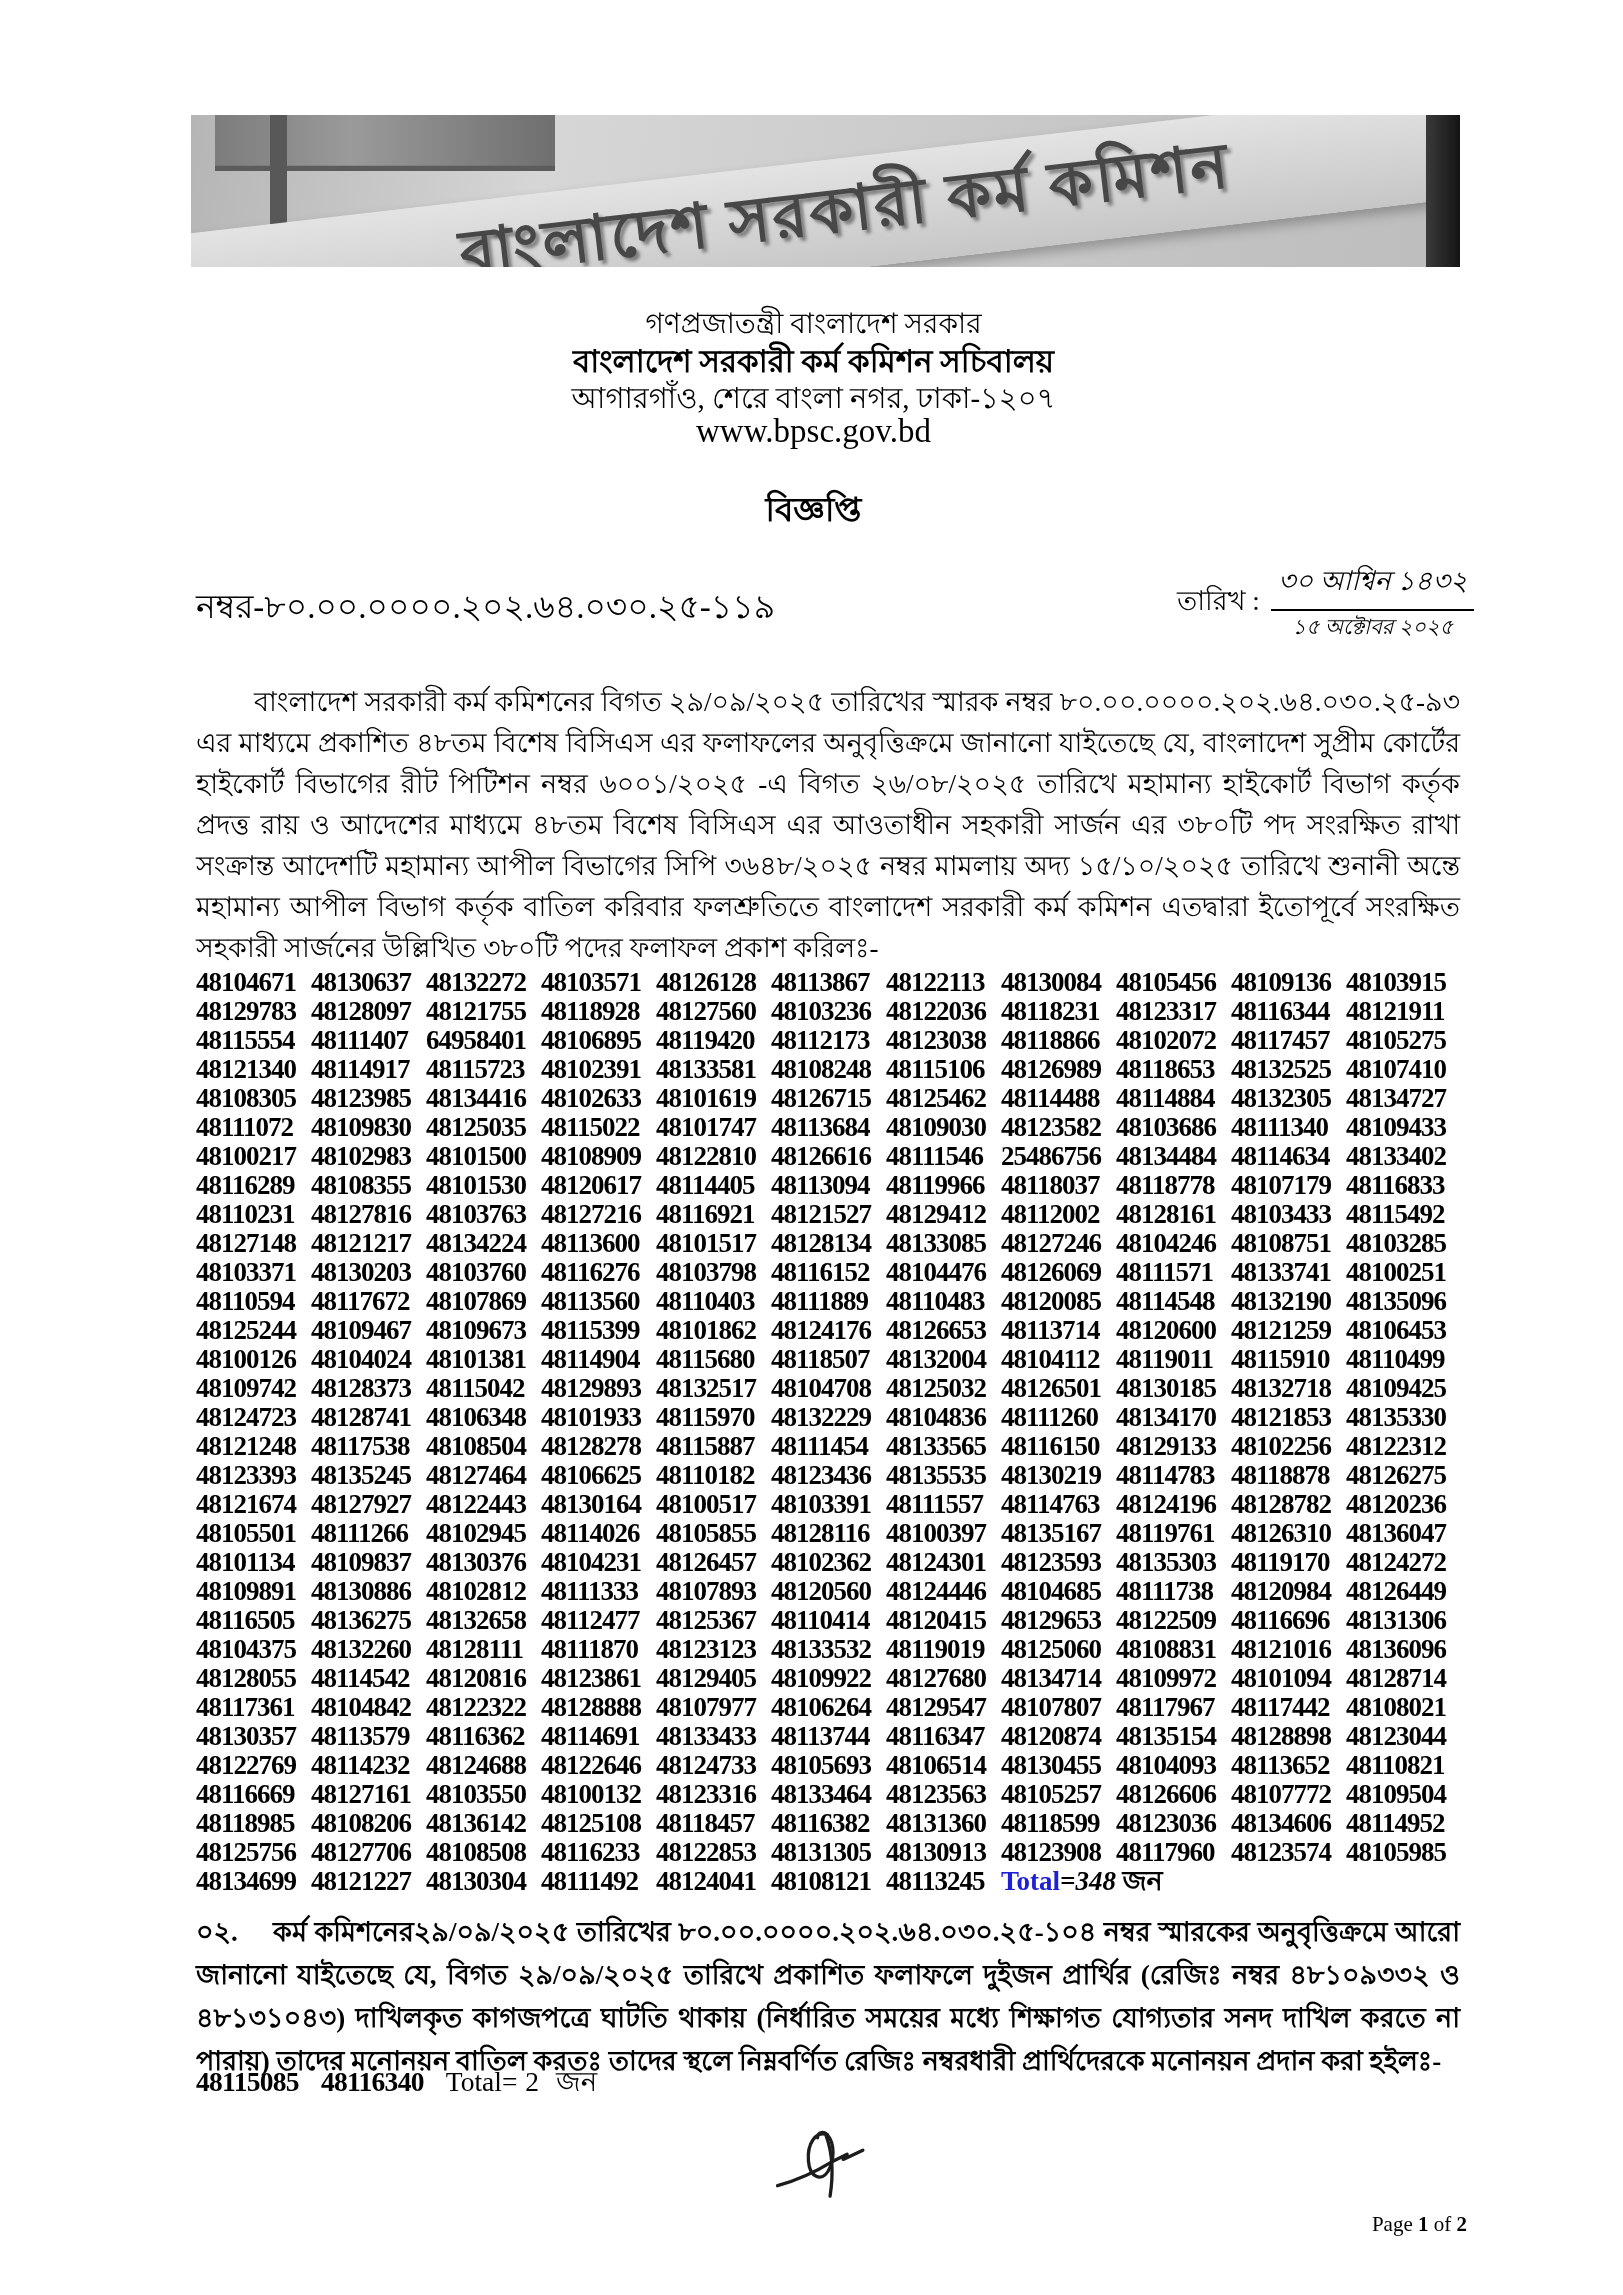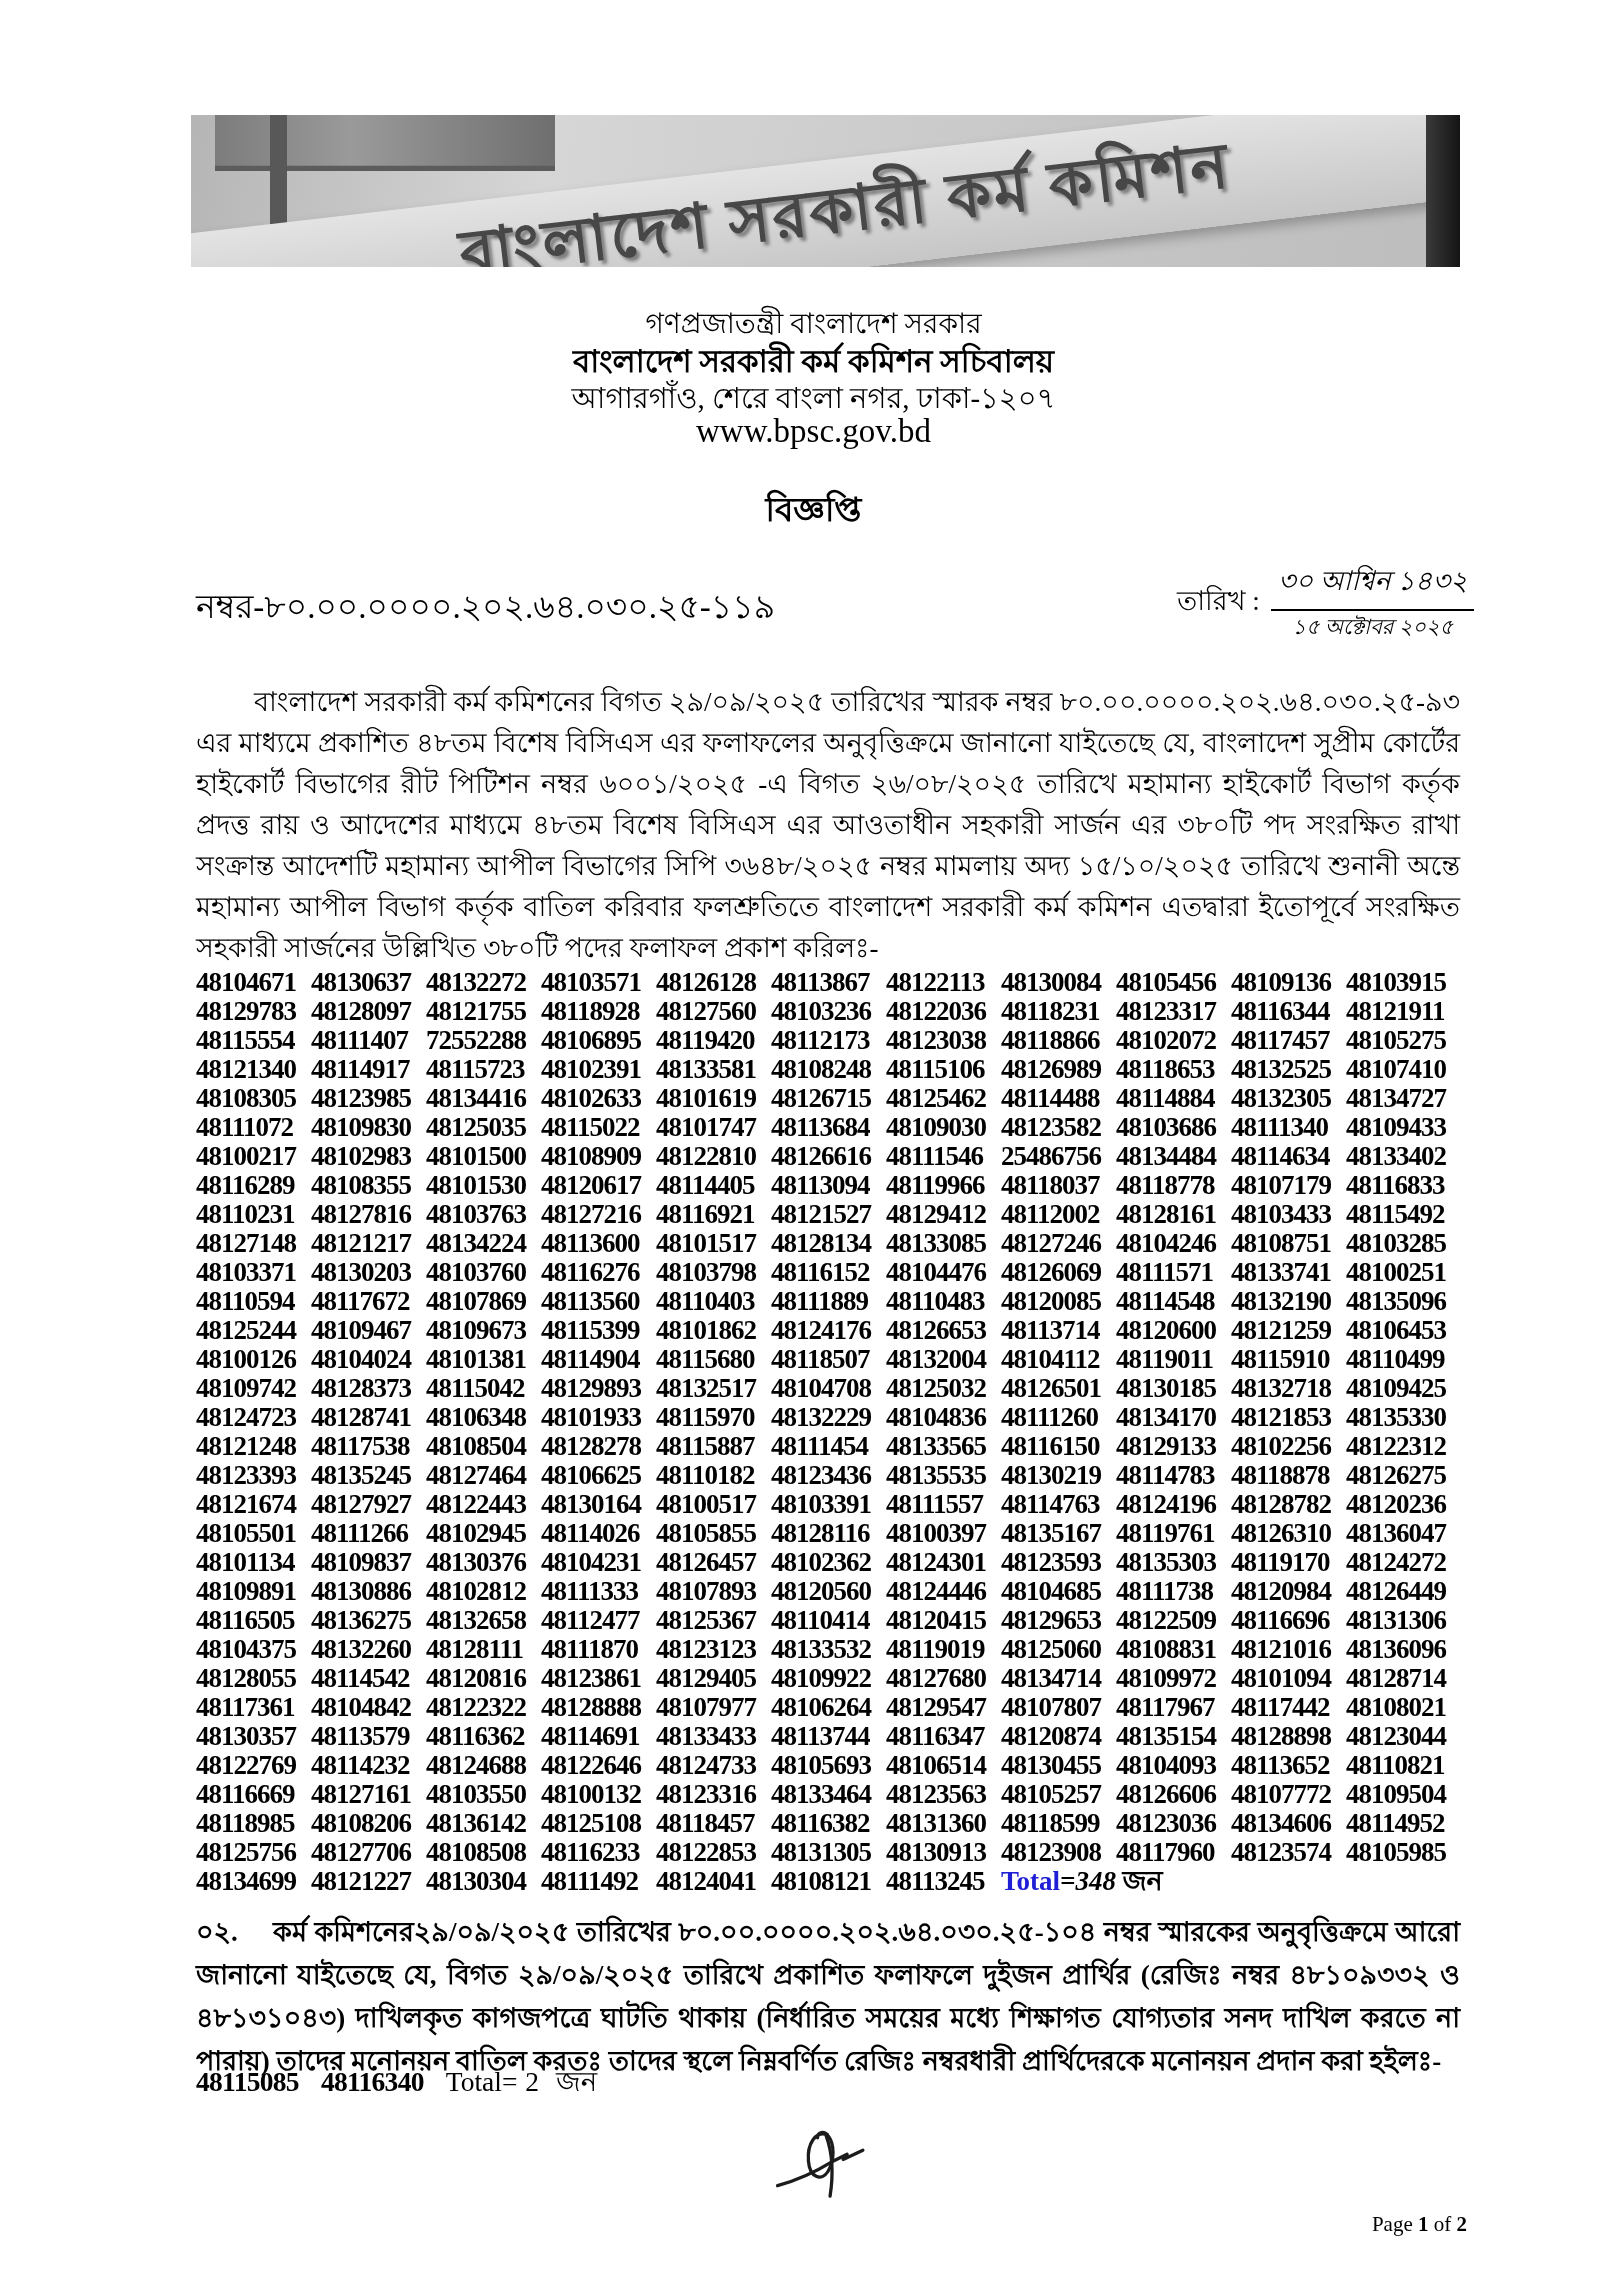--- a/index.html
+++ b/index.html
@@ -140,21 +140,21 @@
         <span class="roll-cell">48103236</span>
         <span class="roll-cell">48122036</span>
         <span class="roll-cell">48118231</span>
         <span class="roll-cell">48123317</span>
         <span class="roll-cell">48116344</span>
         <span class="roll-cell">48121911</span>
       </div>
       <div class="roll-row">
         <span class="roll-cell">48115554</span>
         <span class="roll-cell">48111407</span>
-        <span class="roll-cell">72552288</span>
+        <span class="roll-cell">64958401</span>
         <span class="roll-cell">48106895</span>
         <span class="roll-cell">48119420</span>
         <span class="roll-cell">48112173</span>
         <span class="roll-cell">48123038</span>
         <span class="roll-cell">48118866</span>
         <span class="roll-cell">48102072</span>
         <span class="roll-cell">48117457</span>
         <span class="roll-cell">48105275</span>
       </div>
       <div class="roll-row">

